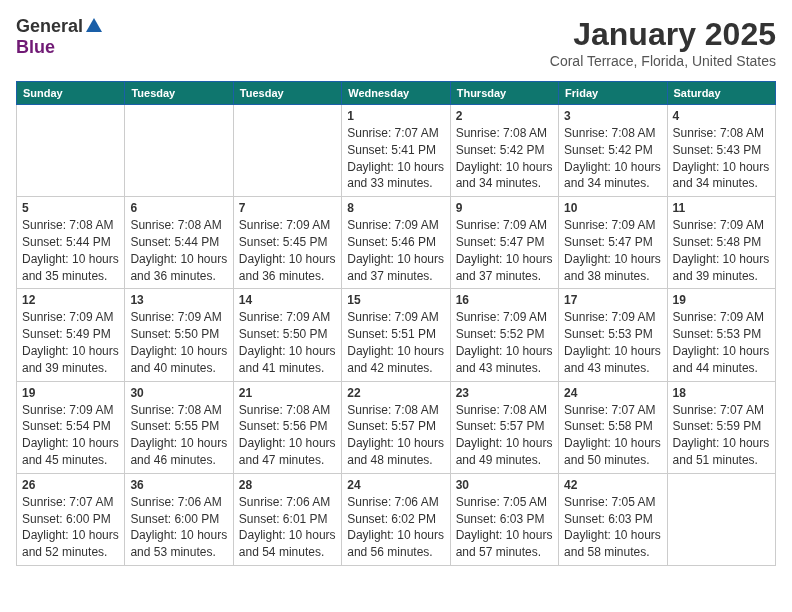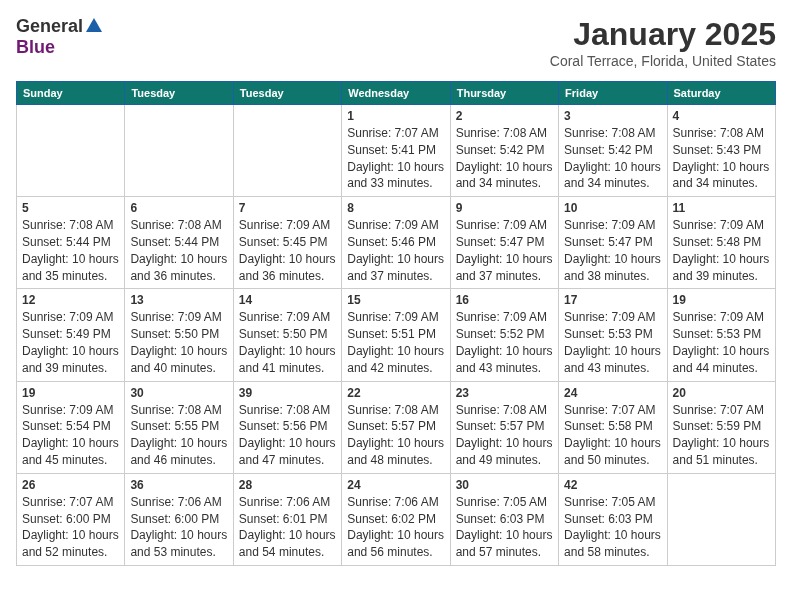--- a/index.html
+++ b/index.html
@@ -248,21 +248,21 @@
 and 45 minutes.</div>
         </td>
         <td>
           <span class="day-num">30</span>
           <div class="day-info" style="white-space: pre-line;">Sunrise: 7:08 AM
 Sunset: 5:55 PM
 Daylight: 10 hours
 and 46 minutes.</div>
         </td>
         <td>
-          <span class="day-num">39</span>
+          <span class="day-num">21</span>
           <div class="day-info" style="white-space: pre-line;">Sunrise: 7:08 AM
 Sunset: 5:56 PM
 Daylight: 10 hours
 and 47 minutes.</div>
         </td>
         <td>
           <span class="day-num">22</span>
           <div class="day-info" style="white-space: pre-line;">Sunrise: 7:08 AM
 Sunset: 5:57 PM
 Daylight: 10 hours
@@ -276,21 +276,21 @@
 and 49 minutes.</div>
         </td>
         <td>
           <span class="day-num">24</span>
           <div class="day-info" style="white-space: pre-line;">Sunrise: 7:07 AM
 Sunset: 5:58 PM
 Daylight: 10 hours
 and 50 minutes.</div>
         </td>
         <td>
-          <span class="day-num">20</span>
+          <span class="day-num">18</span>
           <div class="day-info" style="white-space: pre-line;">Sunrise: 7:07 AM
 Sunset: 5:59 PM
 Daylight: 10 hours
 and 51 minutes.</div>
         </td>
       </tr>
       <tr>
         <td>
           <span class="day-num">26</span>
           <div class="day-info" style="white-space: pre-line;">Sunrise: 7:07 AM

